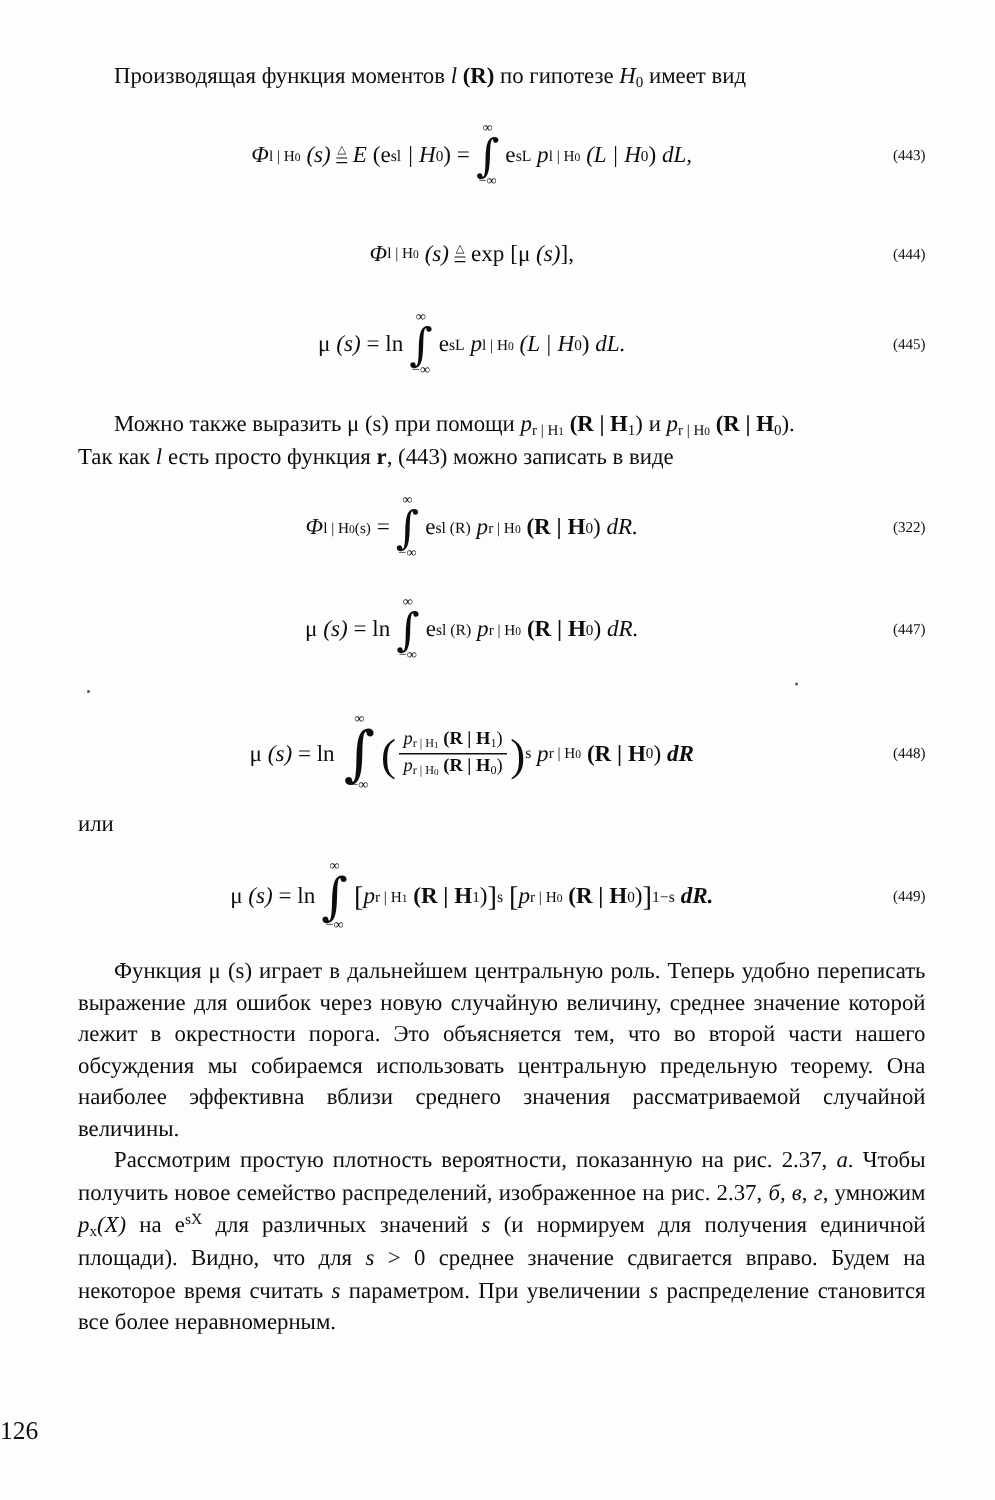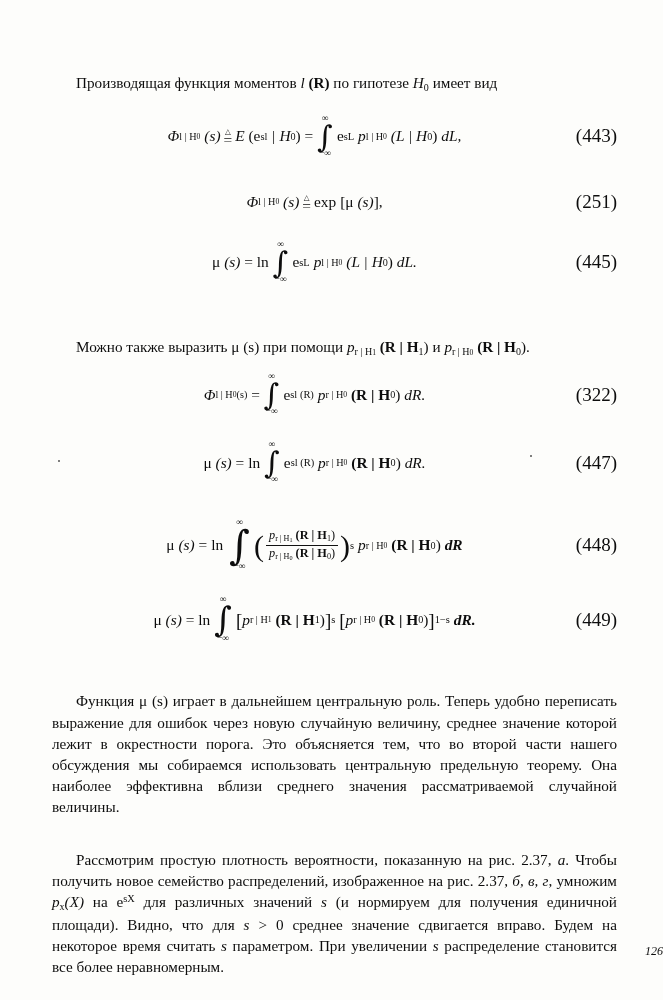--- a/index.html
+++ b/index.html
@@ -30,21 +30,20 @@
   }
   p.para {
     margin: 0 0 0 0;
     font-size: 15.2px;
     line-height: 1.39;
     text-align: justify;
     text-indent: 0;
   }
   p.indent {
     text-indent: 24px;
-    margin-top: 32px;
   }
   .block-gap-s { height: 9px; }
   .block-gap-m { height: 14px; }
   .block-gap-l { height: 19px; }
 
   
   .eqrow {
     position: relative;
     width: 100%;
     display: flex;
@@ -56,21 +55,21 @@
     font-size: 15.4px;
     white-space: nowrap;
     display: inline-flex;
     align-items: center;
   }
   .eqnum {
     position: absolute;
     right: 0;
     top: 50%;
     transform: translateY(-50%);
-    font-size: 19px;
+    font-size: 10px;
   }
   .eqshift { margin-right: 40px; }
 
   
   i.m { font-style: italic; }
   .bold { font-weight: bold; }
   .ital { font-style: italic; }
 
   
   .sub {
@@ -151,23 +150,22 @@
     font-size: 19px;
     position: relative;
     top: 1px;
   }
 
   .pagenum {
     position: absolute;
     left: 0;
     right: 0;
     top: 944px;
-    text-align: right;
-    font-size: 12px;
-    font-style: italic;
+    text-align: left;
+    font-size: 17px;
   }
   .speck {
     position: absolute;
     width: 2px; height: 2px;
     background: #555;
     border-radius: 50%;
   }
 </style>
 </head>
 <body>
@@ -208,21 +206,21 @@
 
     <div class="eqrow">
       <span class="eqbody eqshift">
         <i class="m">Φ</i><span class="sub subi">l | H</span><span class="sub" style="vertical-align:-0.42em;font-size:0.5em">0</span>&nbsp;<span style="font-style:italic">(s)</span>
         <span class="deleq">
             <span class="tri">△</span>
             <span class="eq">=</span>
           </span>
         <span>exp</span>&nbsp;<span>[μ</span>&nbsp;<span style="font-style:italic">(s)</span><span>],</span>
       </span>
-      <span class="eqnum">(251)</span>
+      <span class="eqnum">(444)</span>
     </div>
 
     <div class="block-gap-s"></div>
 
 
     <div class="block-gap-m"></div>
 
     <div class="eqrow">
       <span class="eqbody eqshift">
         <span>μ</span>&nbsp;<span style="font-style:italic">(s)</span>
@@ -234,20 +232,21 @@
           </span>
         <span>e</span><span class="sup ital">sL</span>&nbsp;<i class="m">p</i><span class="sub subi">l | H</span><span class="sub" style="vertical-align:-0.42em;font-size:0.5em">0</span>&nbsp;<i class="m">(L | H</i><span class="sub">0</span><span>)</span>&nbsp;<i class="m">dL.</i>
       </span>
       <span class="eqnum">(445)</span>
     </div>
 
     <div class="block-gap-l"></div>
 
     <p class="para indent"><span>Можно также выразить μ (s) при помощи </span><i class="m">p</i><span class="sub subi">r | H</span><span class="sub" style="vertical-align:-0.42em;font-size:0.5em">1</span>&nbsp;<span class="bold">(R | H</span><span class="sub">1</span><span>)</span><span> и </span><i class="m">p</i><span class="sub subi">r | H</span><span class="sub" style="vertical-align:-0.42em;font-size:0.5em">0</span>&nbsp;<span class="bold">(R | H</span><span class="sub">0</span><span>)</span><span>.</span></p>
 
+    <p class="para"><span>Так как </span><i class="m">l</i><span> есть просто функция </span><span class="bold">r</span><span>, (443) можно записать в виде</span></p>
 
     <div class="block-gap-m"></div>
 
     <div class="eqrow">
       <span class="eqbody eqshift">
         <i class="m">Φ</i><span class="sub subi">l | H</span><span class="sub" style="vertical-align:-0.42em;font-size:0.5em">0</span><span class="sub subi">(s)</span>
         &nbsp;<span>=</span>
         <span class="intg">
             <span class="lim-top">∞</span>
             <span class="sym">∫</span>
@@ -297,20 +296,21 @@
           <span class="den"><i class="m">p</i><span class="sub subi">r | H</span><span class="sub" style="vertical-align:-0.42em;font-size:0.5em">0</span>&nbsp;<span class="bold">(R | H</span><span class="sub">0</span><span>)</span></span>
         </span>
         <span class="paren-big">)</span><span class="sup ital" style="vertical-align:0.9em">s</span>
         &nbsp;<i class="m">p</i><span class="sub subi">r | H</span><span class="sub" style="vertical-align:-0.42em;font-size:0.5em">0</span>&nbsp;<span class="bold">(R | H</span><span class="sub">0</span><span>)</span>&nbsp;<i class="m bold">dR</i>
       </span>
       <span class="eqnum">(448)</span>
     </div>
 
     <div class="block-gap-s"></div>
 
+    <p class="para">или</p>
 
     <div class="block-gap-m"></div>
 
     <div class="eqrow" style="min-height:40px">
       <span class="eqbody eqshift">
         <span>μ</span>&nbsp;<span style="font-style:italic">(s)</span>
         &nbsp;<span>=</span>&nbsp;<span>ln</span>
         <span class="intg">
             <span class="lim-top">∞</span>
             <span class="sym" style="font-size:34px;line-height:29px">∫</span>

